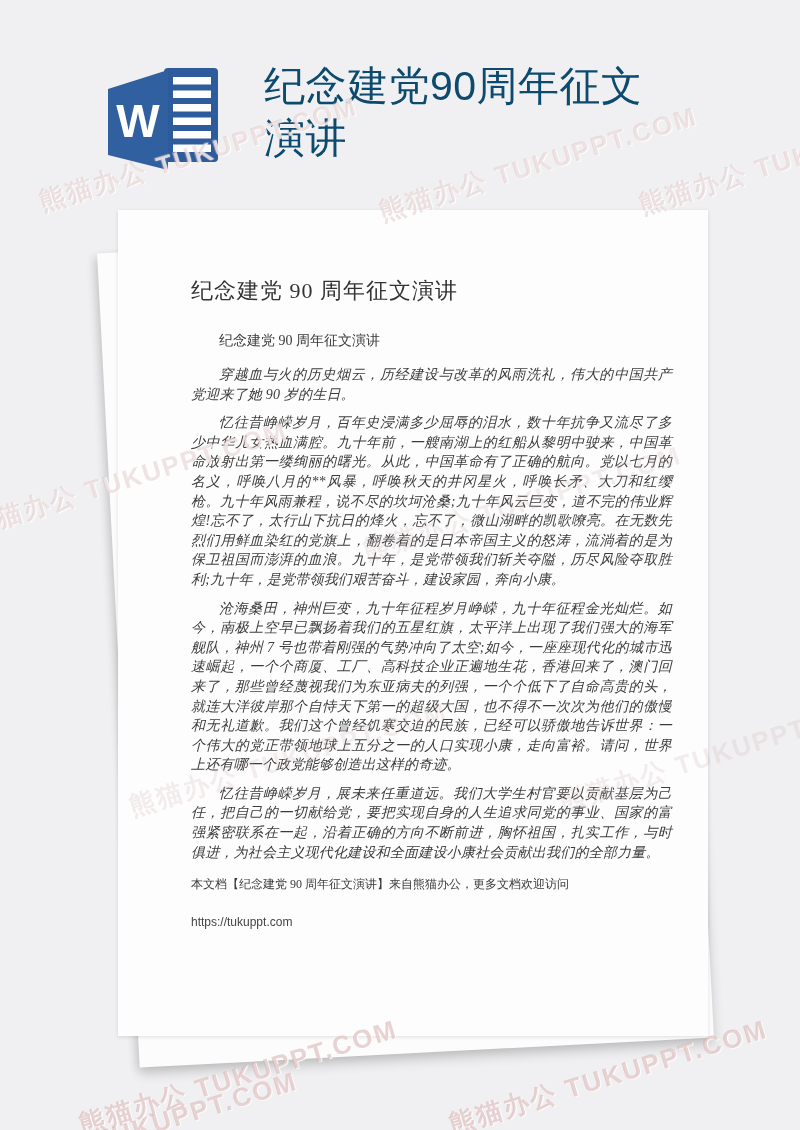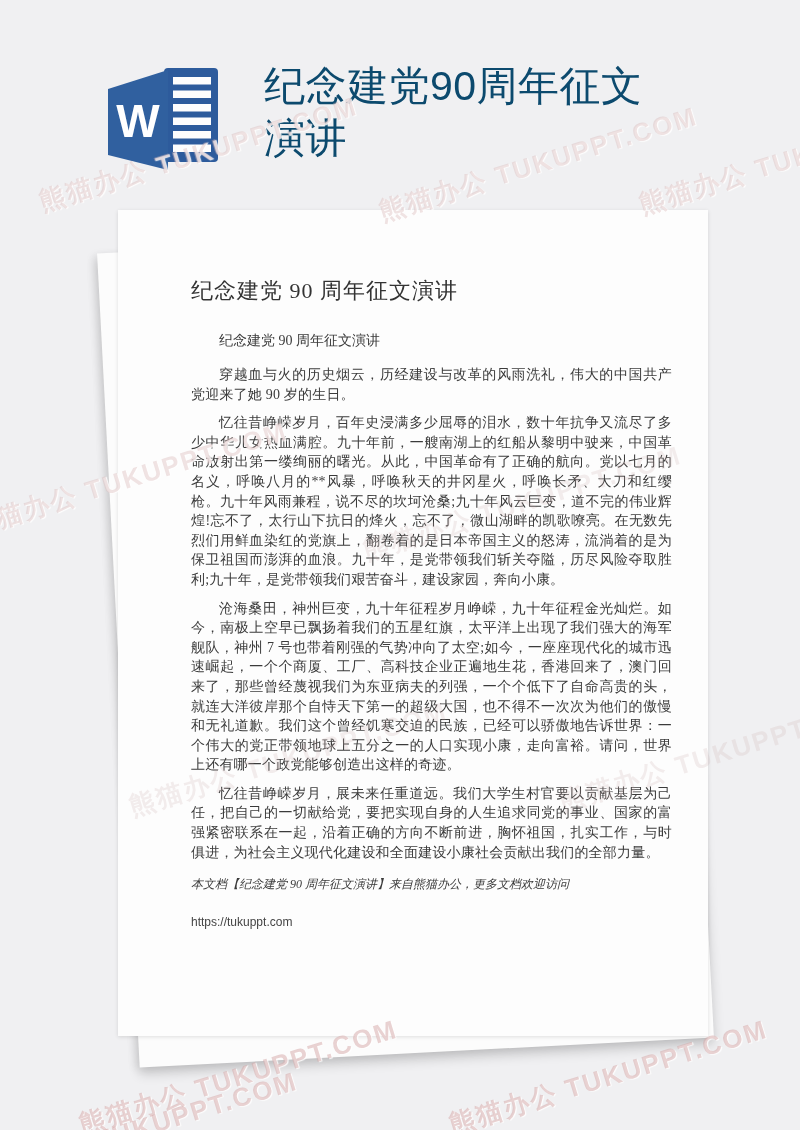--- a/index.html
+++ b/index.html
@@ -34,24 +34,24 @@
   }
   .doc-heading{
     font-size:22px;font-weight:500;letter-spacing:1px;color:#333;
     margin:0 0 26px 0;
   }
   .doc-sub{
     font-size:14px;margin:0 0 15px 0;text-indent:2em;color:#3b3b3b;
   }
   .doc-p{
     font-size:14px;line-height:19.6px;letter-spacing:0.2px;
-    text-align:justify;text-indent:2em;margin:0 0 9px 0;color:#3b3b3b;
+    text-align:justify;text-indent:2em;margin:0 0 9px 0;color:#3b3b3b;font-style:italic;
   }
   .doc-footer-note{
-    font-size:12px;margin:14px 0 0 0;color:#3a3a3a;font-style:italic;
+    font-size:12px;margin:14px 0 0 0;color:#3a3a3a;
   }
   .doc-footer-link{
     font-size:12px;margin:22px 0 0 0;color:#444;
     font-family:"Liberation Sans",sans-serif;
   }
   
   .wm{
     position:absolute;z-index:3;pointer-events:none;white-space:nowrap;
     font-family:"Liberation Sans",sans-serif;font-weight:700;
     font-size:26px;letter-spacing:2px;

